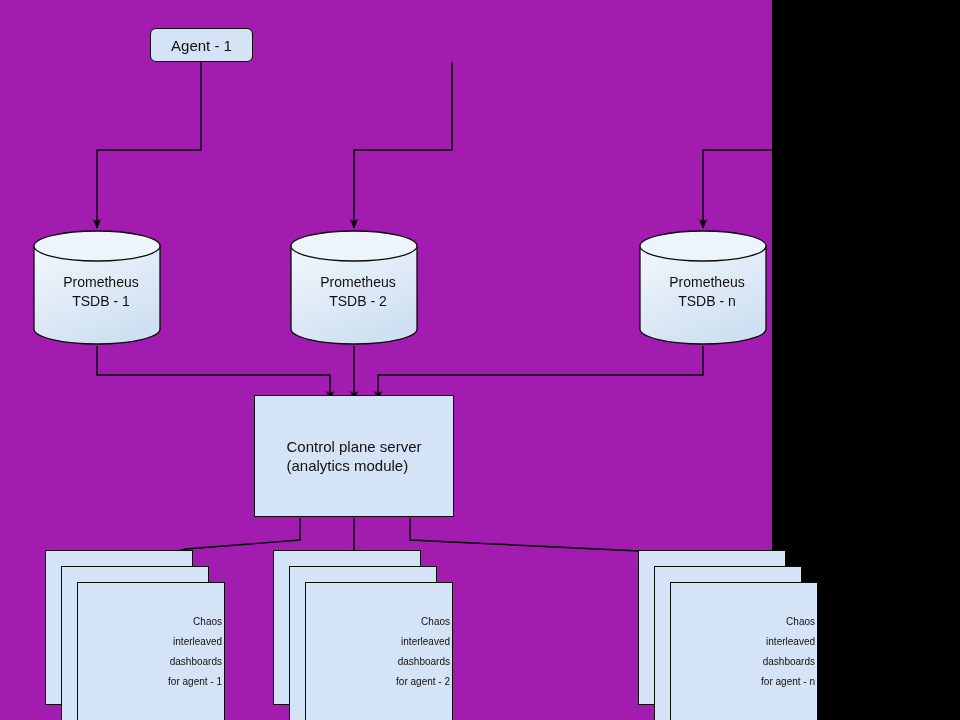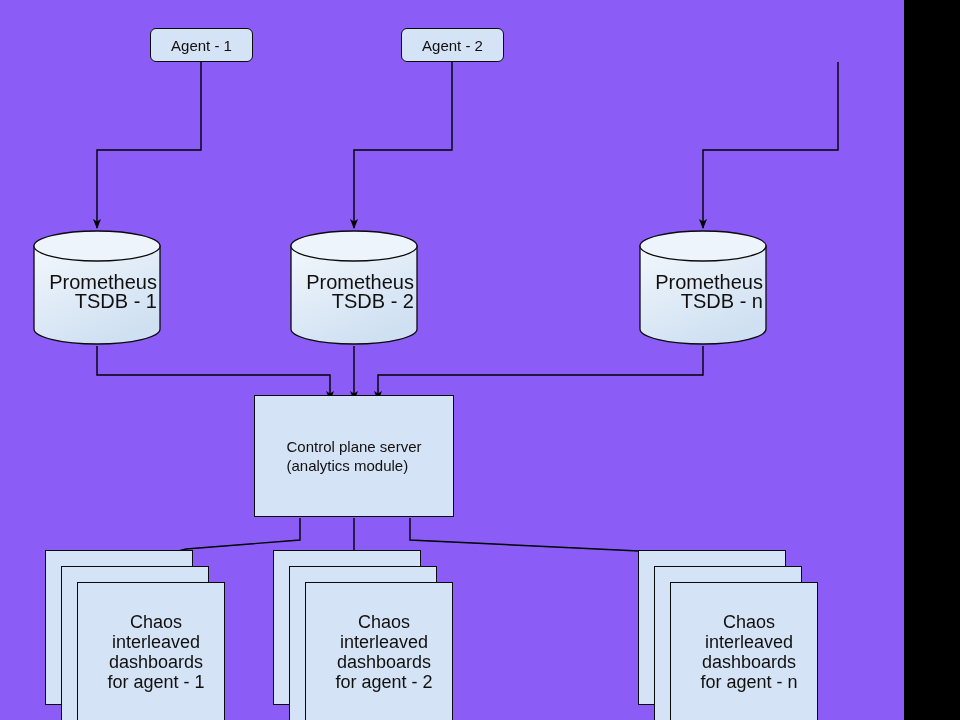--- a/index.html
+++ b/index.html
@@ -10,23 +10,23 @@
   }
   body {
     width: 960px;
     height: 720px;
     overflow: hidden;
     font-family: "Liberation Sans", sans-serif;
     -webkit-font-smoothing: antialiased;
   }
   #canvas {
     position: relative;
-    width: 904px;
+    width: 772px;
     height: 720px;
-    background: #8b5cf6;
+    background: #a21caf;
   }
 
   
   .node-text {
     color: #12100f;
     font-size: 15px;
     line-height: 19px;
     white-space: pre-line;
   }
 
@@ -58,24 +58,24 @@
     position: absolute;
     inset: 0;
     display: block;
   }
   .cylinder .cyl-label {
     position: absolute;
     left: 12px;
     top: 43px;
     width: 112px;
     color: #12100f;
-    font-size: 20px;
+    font-size: 14px;
     line-height: 19px;
     white-space: pre-line;
-    text-align: right;
+    text-align: center;
   }
 
   
   .plain-box {
     position: absolute;
     background: #d4e3f5;
     border: 1px solid #0b0b0b;
     box-sizing: border-box;
     display: flex;
     align-items: center;
@@ -101,24 +101,24 @@
   }
   .card.back  { left: 0px;  top: 0px;  }
   .card.mid   { left: 16px; top: 16px; }
   .card.front { left: 32px; top: 32px; }
   .card-label {
     position: absolute;
     left: 45px;
     top: 62px;
     width: 132px;
     color: #12100f;
-    font-size: 18px;
+    font-size: 10px;
     line-height: 20px;
     white-space: pre-line;
-    text-align: center;
+    text-align: right;
   }
 
   
   #connectors {
     position: absolute;
     left: 0;
     top: 0;
     width: 960px;
     height: 720px;
     pointer-events: none;
@@ -152,23 +152,20 @@
       <path d="M300,518 L300,540 L186,549 L134,563"></path>
       <path d="M354,518 L354,563"></path>
       <path d="M410,518 L410,540 L639,551 L724,566"></path>
     </g>
   </svg>
 
   <div class="agent-box" style="left:150px; top:28px; width:103px;">
     <span class="node-text">Agent - 1</span>
   </div>
 
-  <div class="agent-box" style="left:401px; top:28px; width:103px;">
-    <span class="node-text">Agent - 2</span>
-  </div>
 
 
   <div class="cylinder" style="left:33px; top:230px;">
     <svg viewBox="0 0 128 115" width="128" height="115">
       <defs>
         <linearGradient id="cylGrad1" x1="0" y1="0" x2="0.55" y2="1">
           <stop offset="0%" stop-color="#f2f7fc"></stop>
           <stop offset="100%" stop-color="#cfe0f2"></stop>
         </linearGradient>
       </defs>

